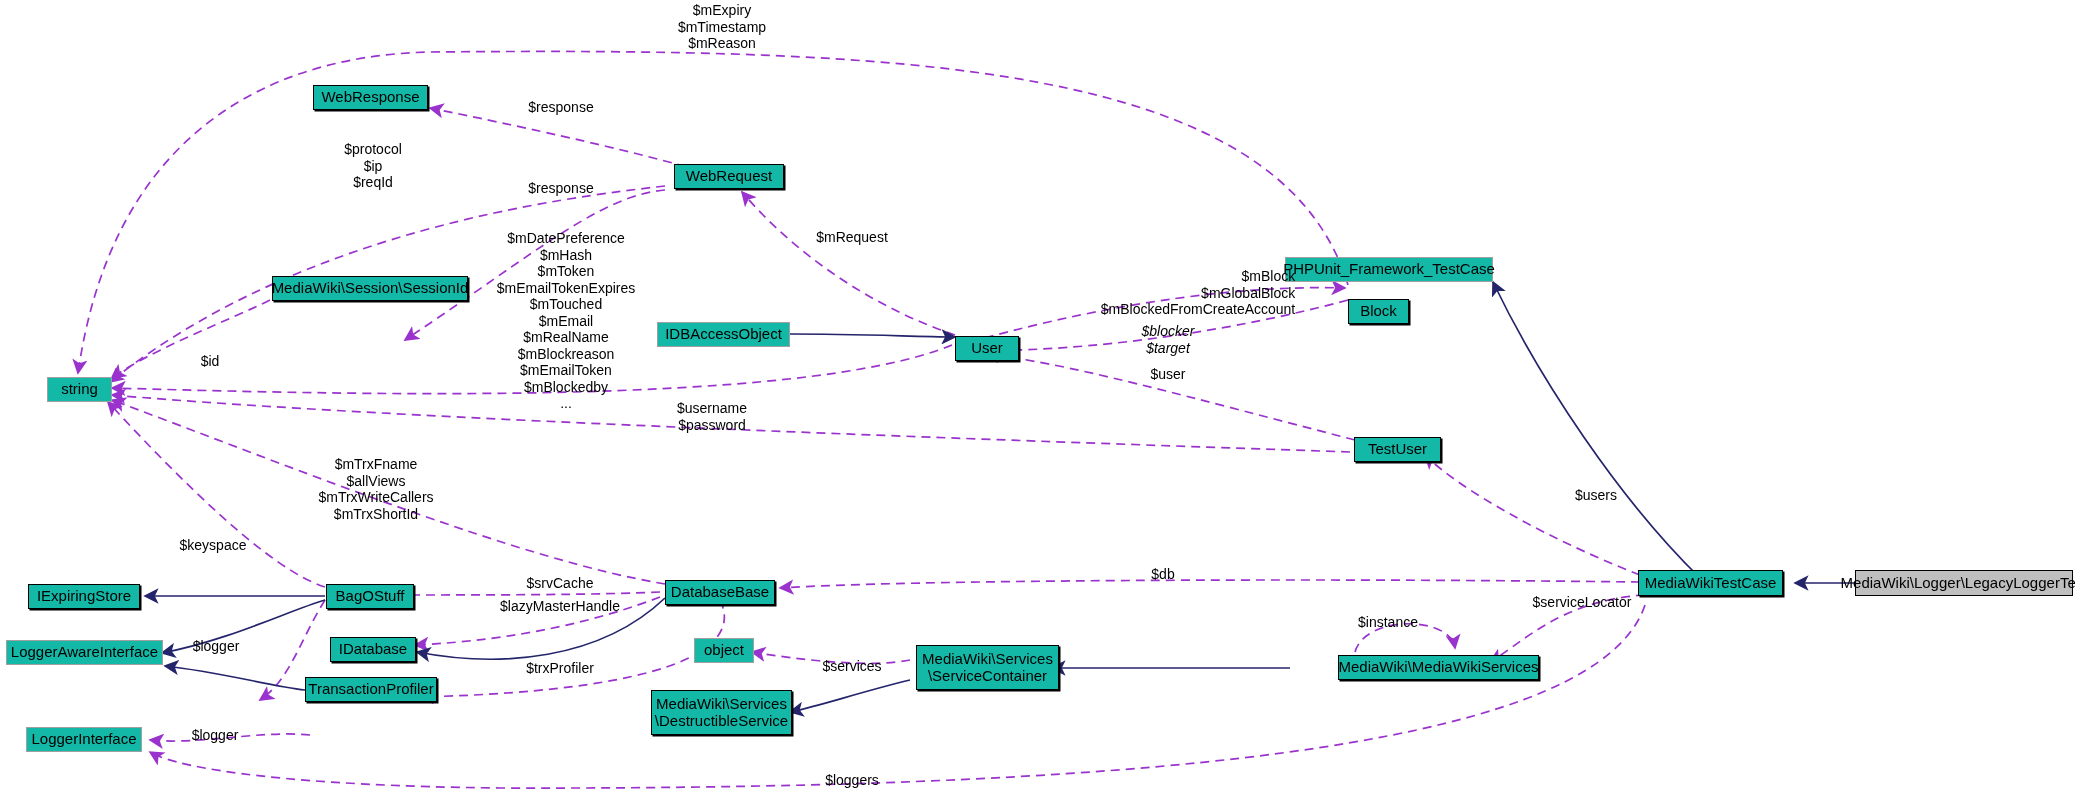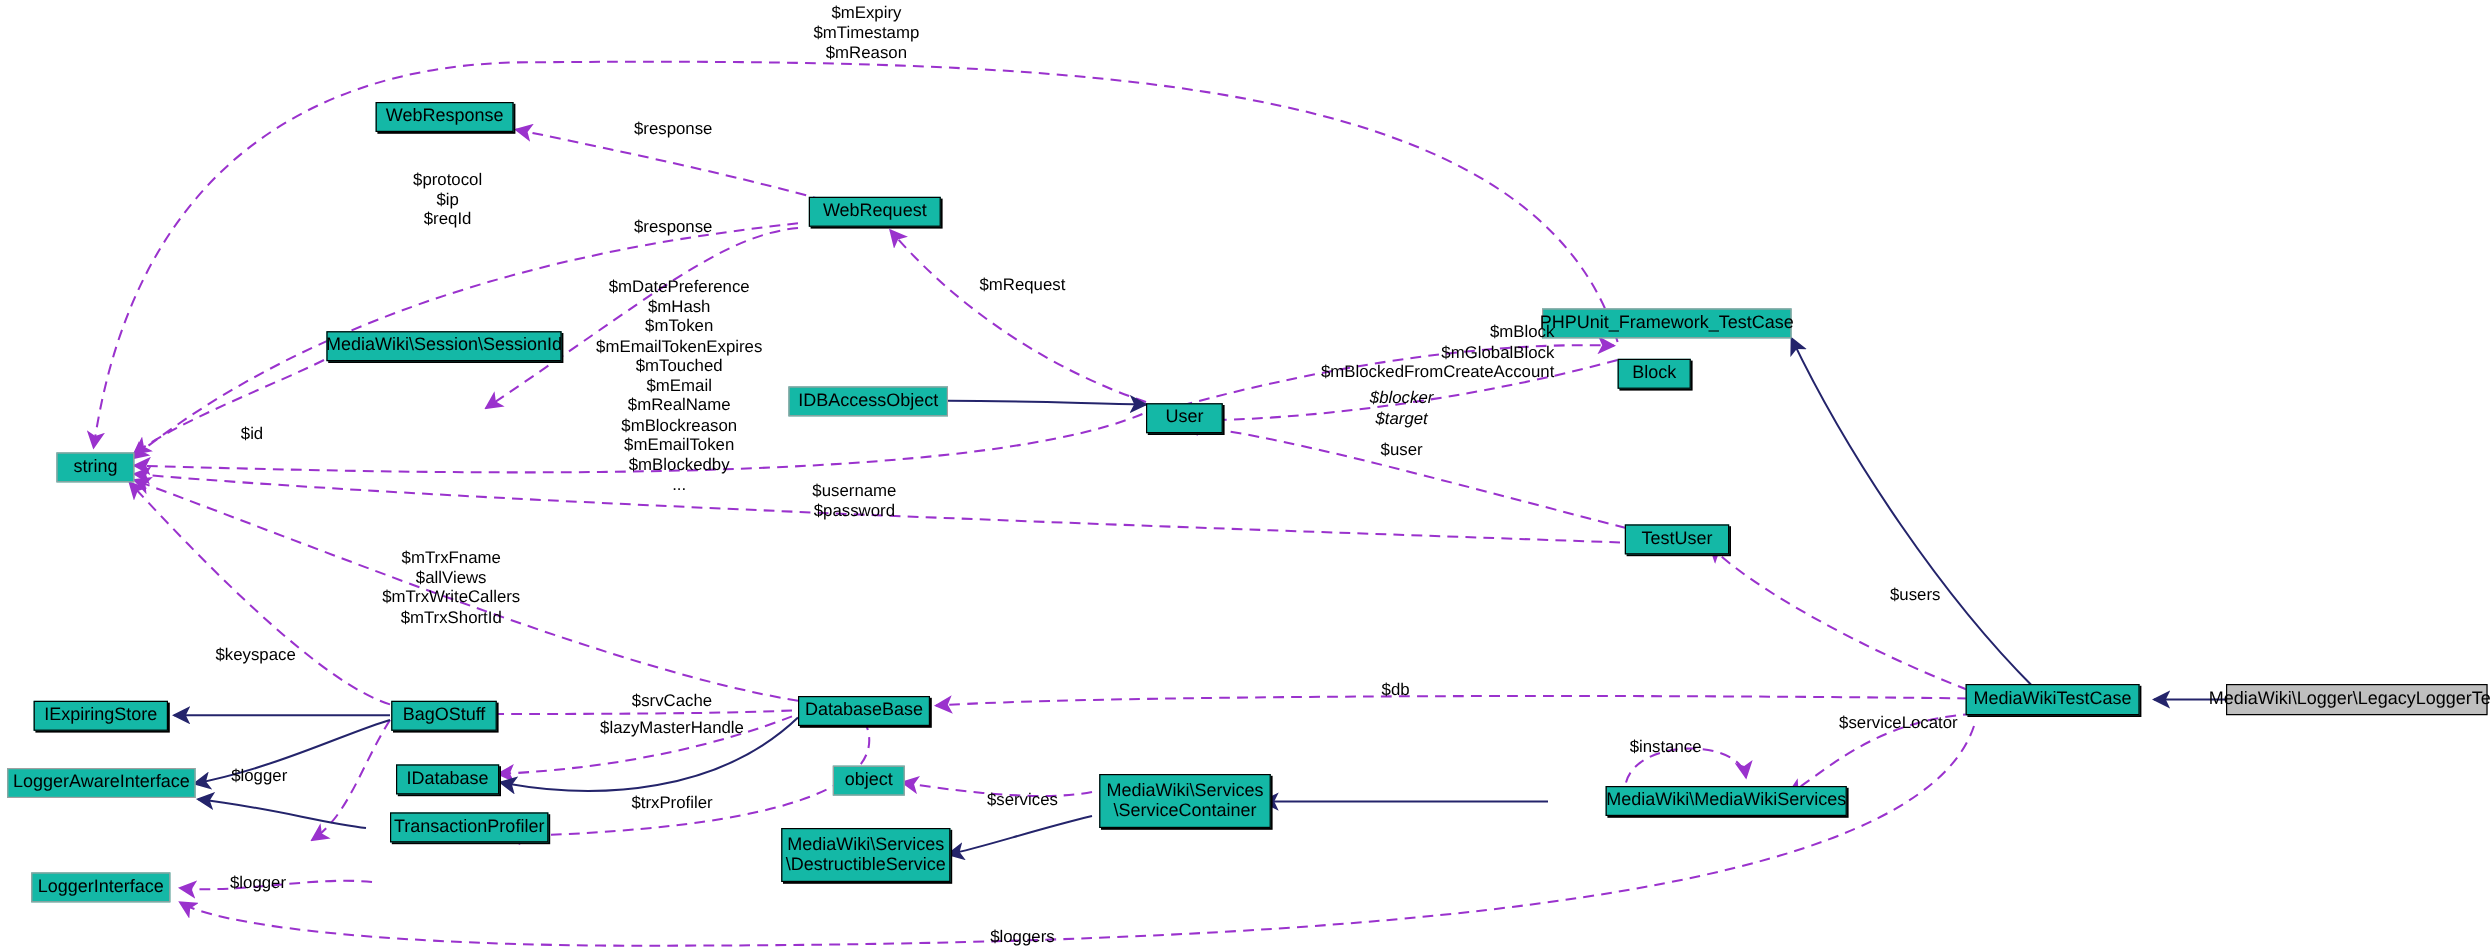--- a/index.html
+++ b/index.html
@@ -132,21 +132,21 @@
 
   <div class="nodebox iface" style="left:6px;top:640px;width:157px;height:25px;">LoggerAwareInterface</div>
 
   <div class="nodebox solid" style="left:330px;top:637px;width:86px;height:25px;">IDatabase</div>
 
   <div class="nodebox iface" style="left:694px;top:638px;width:60px;height:25px;">object</div>
 
   <div class="nodebox solid" style="left:916px;top:645px;width:143px;height:45px;">MediaWiki\Services
 \ServiceContainer</div>
 
-  <div class="nodebox solid" style="left:305px;top:677px;width:132px;height:25px;margin-left:20px;">TransactionProfiler</div>
+  <div class="nodebox solid" style="left:305px;top:677px;width:132px;height:25px;">TransactionProfiler</div>
 
   <div class="nodebox solid" style="left:651px;top:690px;width:141px;height:45px;">MediaWiki\Services
 \DestructibleService</div>
 
   <div class="nodebox solid" style="left:1338px;top:655px;width:201px;height:25px;">MediaWiki\MediaWikiServices</div>
 
   <div class="nodebox iface" style="left:26px;top:727px;width:116px;height:25px;">LoggerInterface</div>
 
   <div class="nodebox solid" style="left:1638px;top:570px;width:145px;height:26px;">MediaWikiTestCase</div>
 

